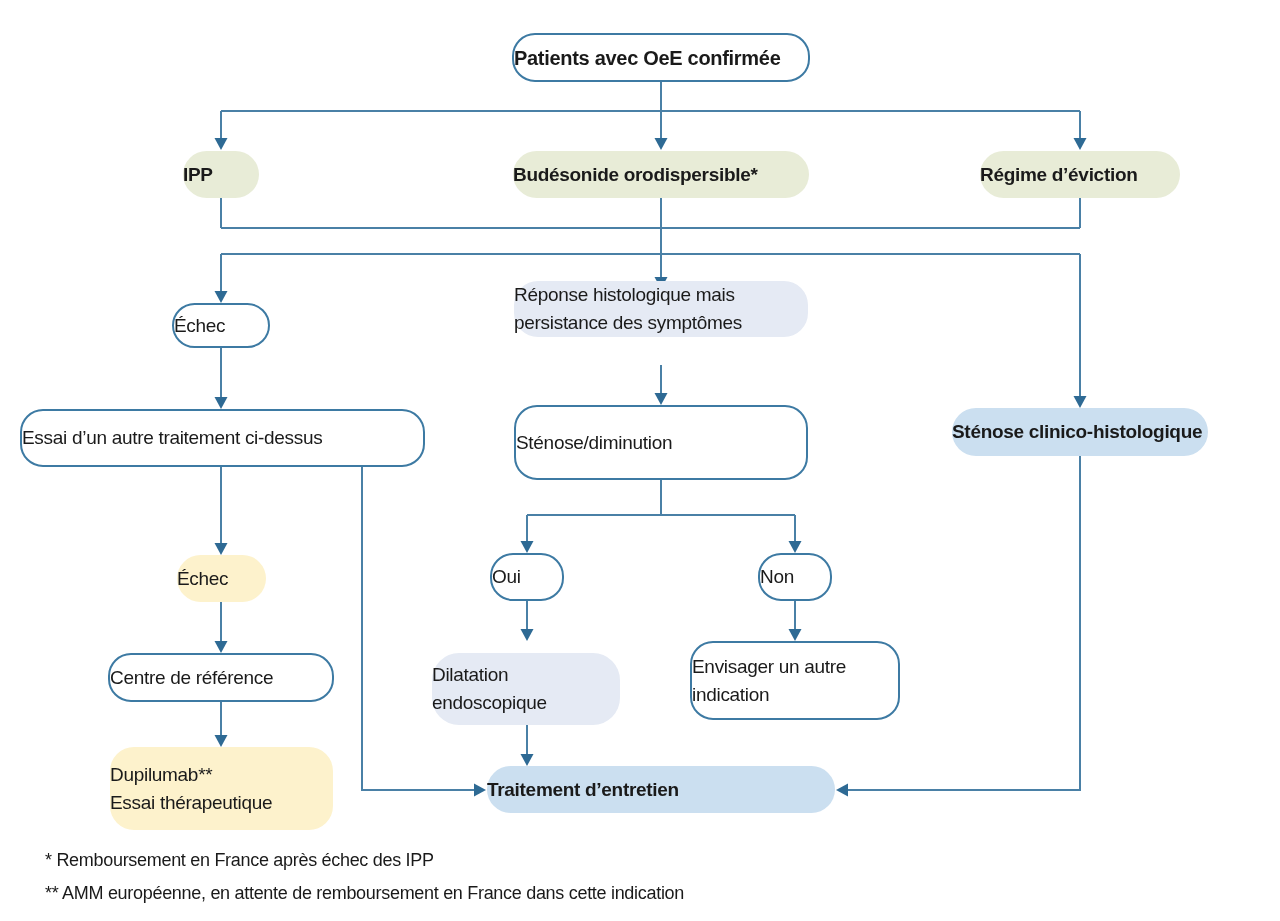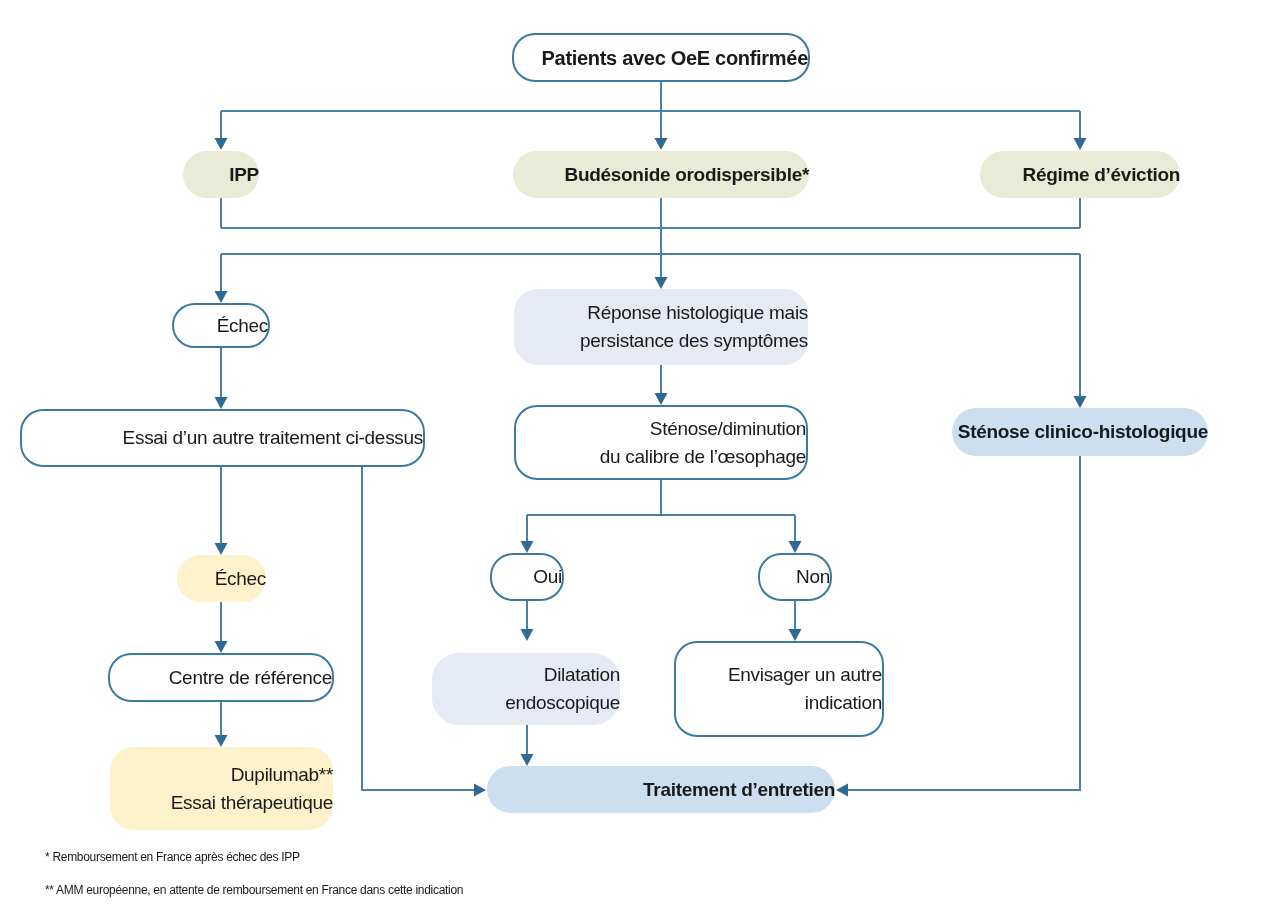--- a/index.html
+++ b/index.html
@@ -12,37 +12,37 @@
     width:1280px;height:921px;
     background:var(--background,#fff);
     overflow:hidden;
     color:var(--text,#1a1a1a);
   }
   svg.connectors{position:absolute;left:0;top:0;width:1280px;height:921px;}
   svg.connectors path{stroke:var(--line,#4a80a6);stroke-width:2;fill:none;}
   svg.connectors polygon{fill:var(--arrow,#2e6a94);stroke:none;}
   .node{
     position:absolute;
-    display:flex;flex-direction:column;align-items:flex-end;justify-content:center;
+    display:flex;flex-direction:column;align-items:flex-start;justify-content:center;
     text-align:center;
     font-size:19px;letter-spacing:-0.3px;line-height:28px;
     color:var(--text,#1a1a1a);
     box-sizing:border-box;
   }
   .v-white{background:#fff;border:2.5px solid var(--box-border,#3d7aa3);border-radius:23px;}
   .v-olive{background:var(--olive,#e8ecd7);border-radius:24px;font-weight:bold;}
   .v-yellow{background:var(--yellow,#fdf2cc);border-radius:24px;}
   .v-lavender{background:var(--lavender,#e5eaf4);border-radius:24px;}
   .v-blue{background:var(--blue,#cbdff0);border-radius:24px;font-weight:bold;}
   .v-lavender.small-r{border-radius:27px;margin-top:12px;}
   .semibold{font-weight:600;}
   .fs20{font-size:20px;}
   .footnote{
     position:absolute;left:45px;
-    font-size:12px;letter-spacing:-0.3px;
+    font-size:18px;letter-spacing:-0.3px;
     color:var(--text,#141414);
   }
 </style>
 </head>
 <body>
 
 <div class="canvas">
 
   <svg class="connectors" viewBox="0 0 1280 921" aria-hidden="true">
 
@@ -127,28 +127,27 @@
   </div>
 
   <div class="node v-white" style="left:172px;top:303px;width:98px;height:45px;">
     <span>Échec</span>
   </div>
 
   <div class="node v-white" style="left:20px;top:409px;width:405px;height:58px;">
     <span>Essai d’un autre traitement ci-dessus</span>
   </div>
 
-  <div class="node v-lavender" style="left:514px;top:289px;width:294px;height:76px;">
+  <div class="node v-lavender" style="left:514px;top:281px;width:294px;height:56px;">
     <span>Réponse histologique mais</span>
     <span>persistance des symptômes</span>
   </div>
 
   <div class="node v-white" style="left:514px;top:405px;width:294px;height:75px;">
     <span>Sténose/diminution</span>
-    <span>du calibre de l’œsophage</span>
   </div>
 
   <div class="node v-blue" style="left:952px;top:408px;width:256px;height:48px;">
     <span>Sténose clinico-histologique</span>
   </div>
 
   <div class="node v-white" style="left:490px;top:553px;width:74px;height:48px;">
     <span>Oui</span>
   </div>
 
@@ -158,21 +157,21 @@
 
   <div class="node v-yellow" style="left:177px;top:555px;width:89px;height:47px;">
     <span>Échec</span>
   </div>
 
   <div class="node v-lavender small-r" style="left:432px;top:641px;width:188px;height:72px;">
     <span>Dilatation</span>
     <span>endoscopique</span>
   </div>
 
-  <div class="node v-white" style="left:674px;top:641px;width:210px;height:96px;">
+  <div class="node v-white" style="left:690px;top:641px;width:210px;height:79px;">
     <span>Envisager un autre</span>
     <span>indication</span>
   </div>
 
   <div class="node v-white" style="left:108px;top:653px;width:226px;height:49px;">
     <span>Centre de référence</span>
   </div>
 
   <div class="node v-yellow" style="left:110px;top:747px;width:223px;height:83px;">
     <span>Dupilumab**</span>

